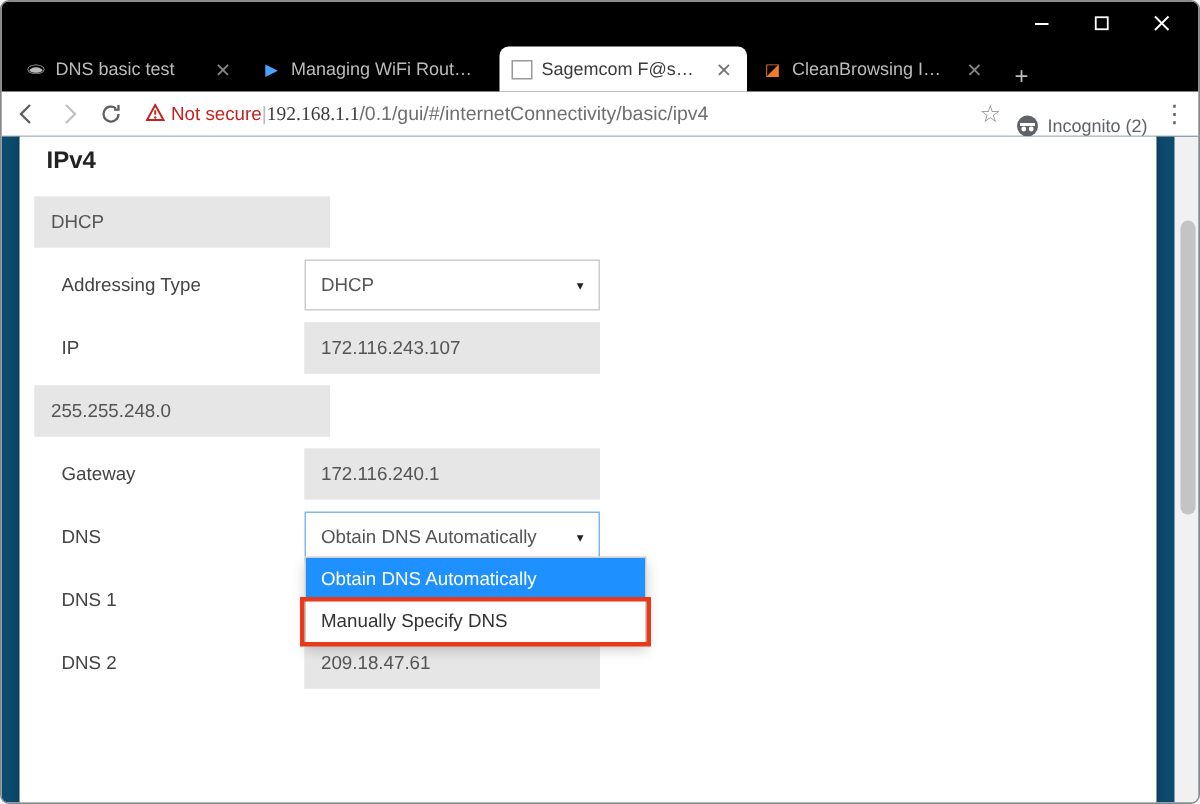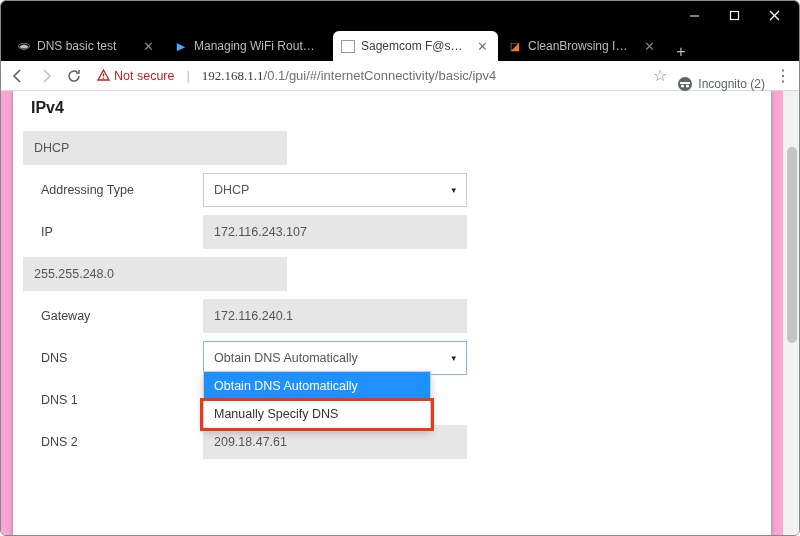--- a/index.html
+++ b/index.html
@@ -16,45 +16,45 @@
   .tab { display:flex; align-items:center; height:30px; padding:0 10px 0 8px; margin-right:2px; border-radius:6px 6px 0 0; color:#bbb; font-size:12px; max-width:165px; min-width:0; gap:6px;}
   .tab.active { background:#fff; color:#3b3b3b; }
   .tab .fav { width:14px; height:14px; flex:0 0 14px; display:flex; align-items:center; justify-content:center; font-size:11px;}
   .tab .title { white-space:nowrap; overflow:hidden; text-overflow:ellipsis; flex:1 1 auto; }
   .tab .close { color:inherit; flex:0 0 auto; font-size:13px; opacity:.7; margin-left:6px;}
   .newtab { width:28px; color:#bbb; font-size:16px; text-align:center; }
   
   .toolbar { background:#fff; height:30px; display:flex; align-items:center; padding:0 8px; gap:10px; border-bottom:1px solid #d9d9d9; }
   .nav-btn { width:18px; height:18px; display:flex; align-items:center; justify-content:center; color:#606060; }
   .nav-btn.disabled { color:#bdbdbd; }
-  .url-area { flex:1 1 auto; display:flex; align-items:center; height:24px; font-size:13px; color:#5f6368; gap:12px; padding:0 4px;}
+  .url-area { flex:1 1 auto; display:flex; align-items:center; height:24px; font-size:13px; color:#5f6368; gap:0; padding:0 4px;}
   .not-secure { color:#c5221f; display:flex; align-items:center; gap:4px; font-size:12.5px;}
   .urlhost { color:#3b3b3b;font-family:Liberation Serif, serif; }
   .urlpath { color:#6f6f6f; }
   .star { color:#888; }
   .incog { display:flex; align-items:center; gap:5px; color:#5f6368; font-size:12px;margin-top:16px;}
   .kebab { color:#666; font-size:16px; }
   
   
-  .viewport { position:relative; background:#f9a8d4; height:calc(536px - 90px - 2px); overflow:hidden; }
+  .viewport { position:relative; background:#0c4a6e; height:calc(536px - 90px - 2px); overflow:hidden; }
   .page-scroll { position:absolute; top:0; left:0; right:16px; bottom:0; overflow:hidden; padding:0 12px 14px 12px; }
   .vscroll { position:absolute; top:0; right:0; width:16px; bottom:0; background:#f1f1f1; }
   .vthumb { position:absolute; right:2px; width:10px; top:56px; height:196px; background:#c4c4c4; border-radius:5px; }
   
   
   .card { background:#fff; border-radius:3px; box-shadow:0 2px 6px rgba(0,0,0,0.22), 0 0 2px rgba(0,0,0,0.15); padding:6px 0 14px 0; margin-top:-2px; }
   .section-title { font-weight:700; font-size:16px; color:#222; padding:4px 18px 10px; }
   
   .form { padding:0 10px; }
   .row { display:flex; align-items:center; height:42px; }
   .row .label { flex:0 0 180px; padding-left:18px; font-size:12.5px; color:#444; }
   .row .field { flex:0 0 228px; }
   
   .ro-field, .select-field {
-    width:264px; height:30px; background:#e6e6e6; border:1px solid #e6e6e6;
+    width:197px; height:30px; background:#e6e6e6; border:1px solid #e6e6e6;
     display:flex; align-items:center; padding:16px 10px; font-size:12.5px; color:#555;
   }
   .select-field { background:#fff; border:1px solid #ccc; justify-content:space-between; }
   .select-field .caret { font-size:9px; color:#222; }
   
   
   .dns-wrap { position:relative; }
   .dd { position:absolute; top:30px; left:0; width:228px; border:1px solid #ccc; background:#fff; box-shadow:0 4px 8px rgba(0,0,0,0.2); z-index:5;}
   .dd .opt { height:28px; display:flex; align-items:center; padding:0 10px; font-size:12.5px; color:#333; }
   .dd .opt.sel { background:#1e90ff; color:#fff; }

